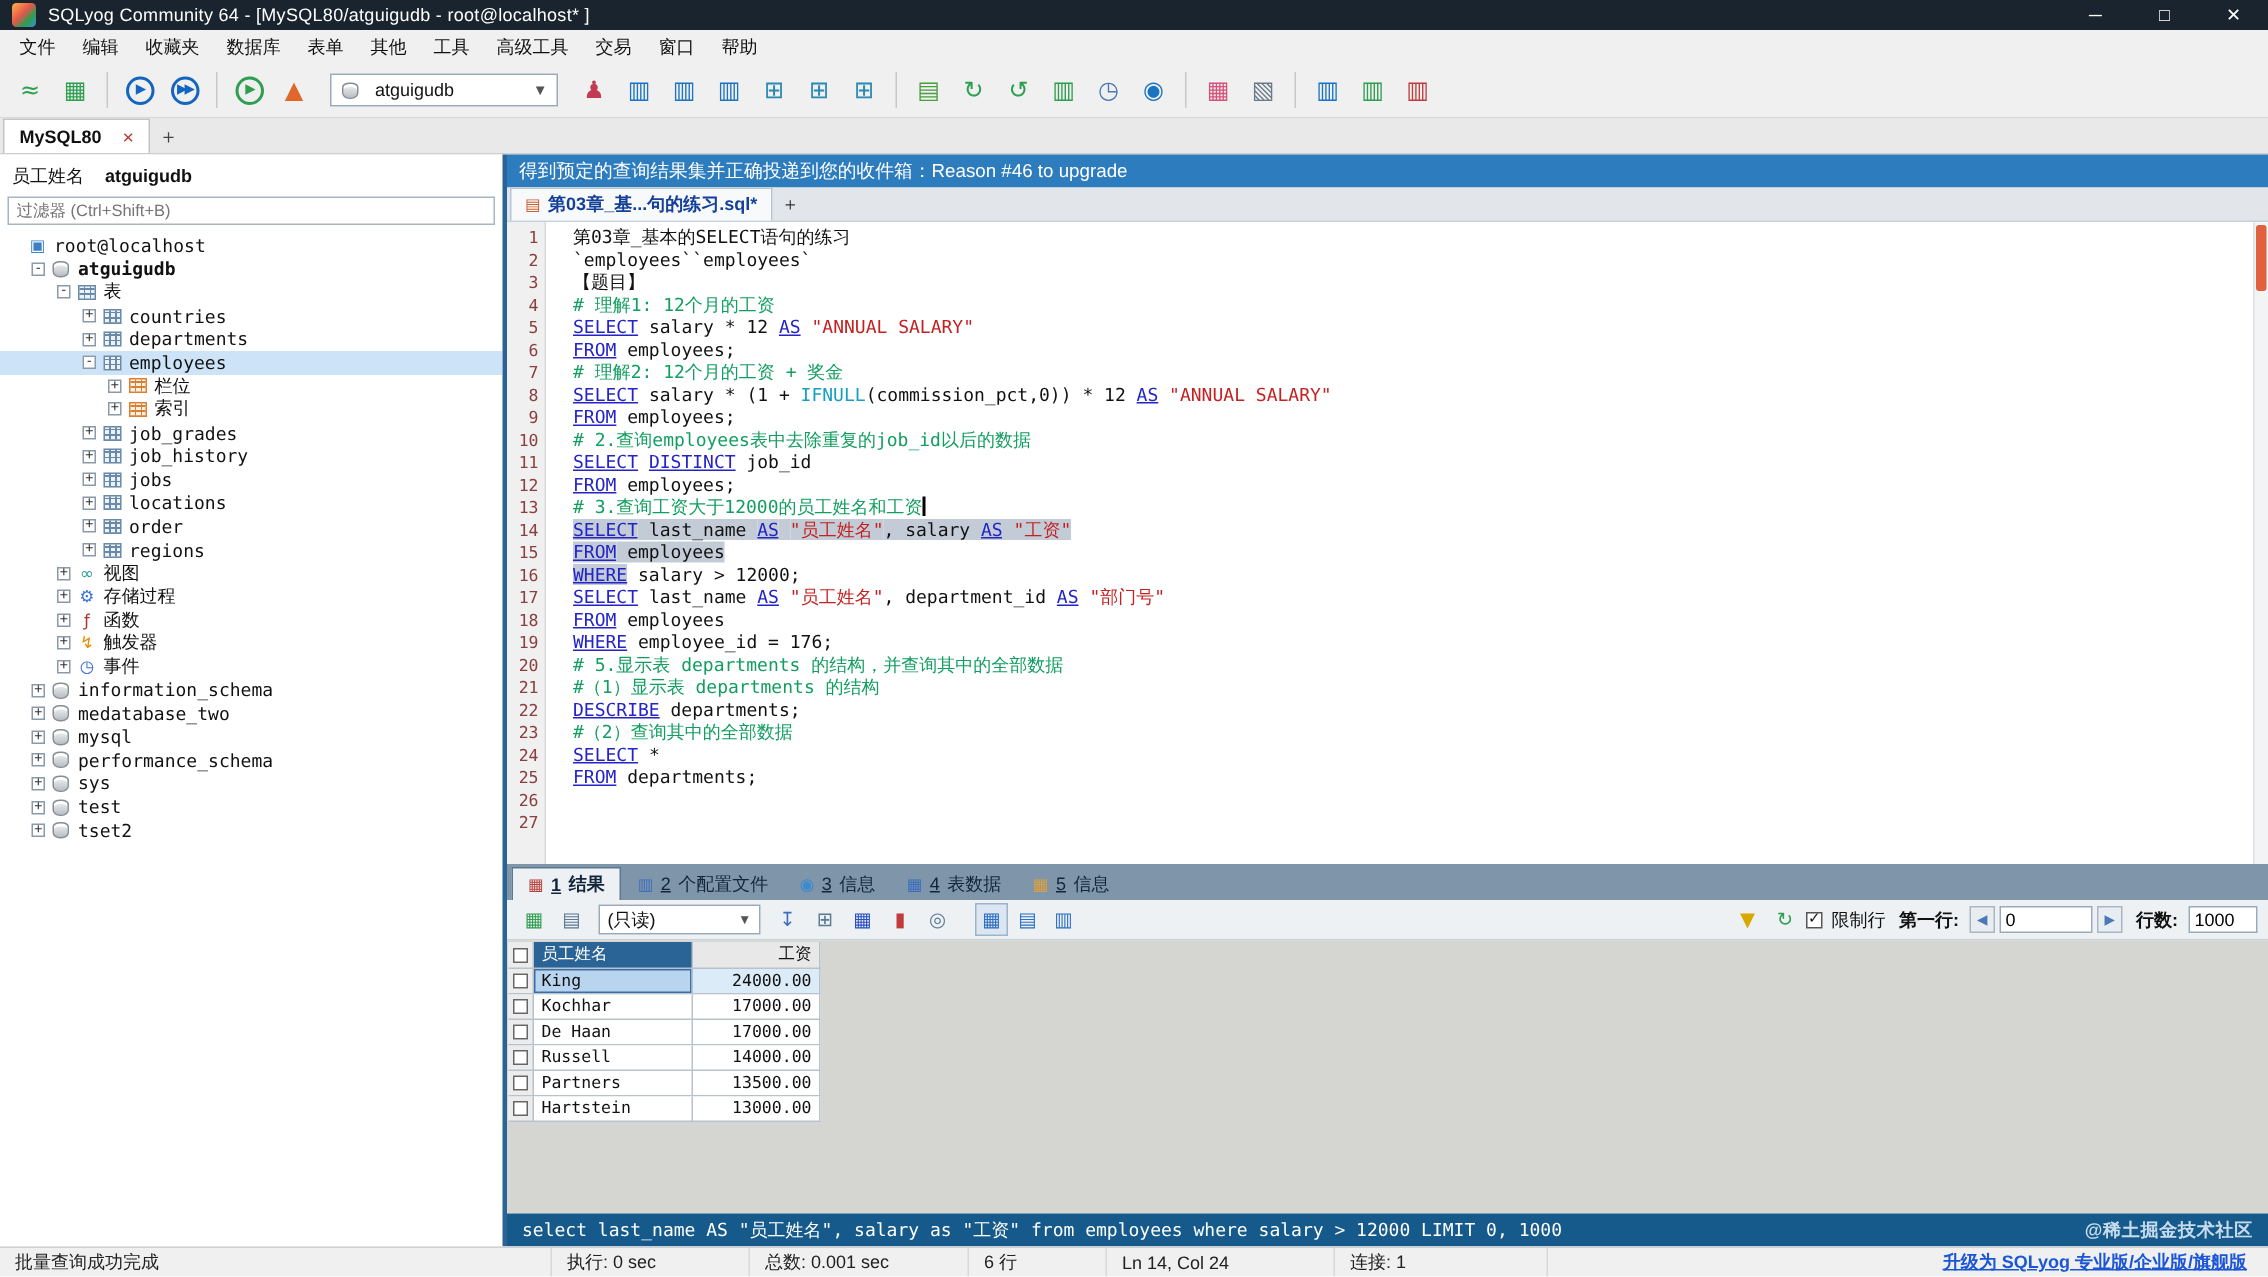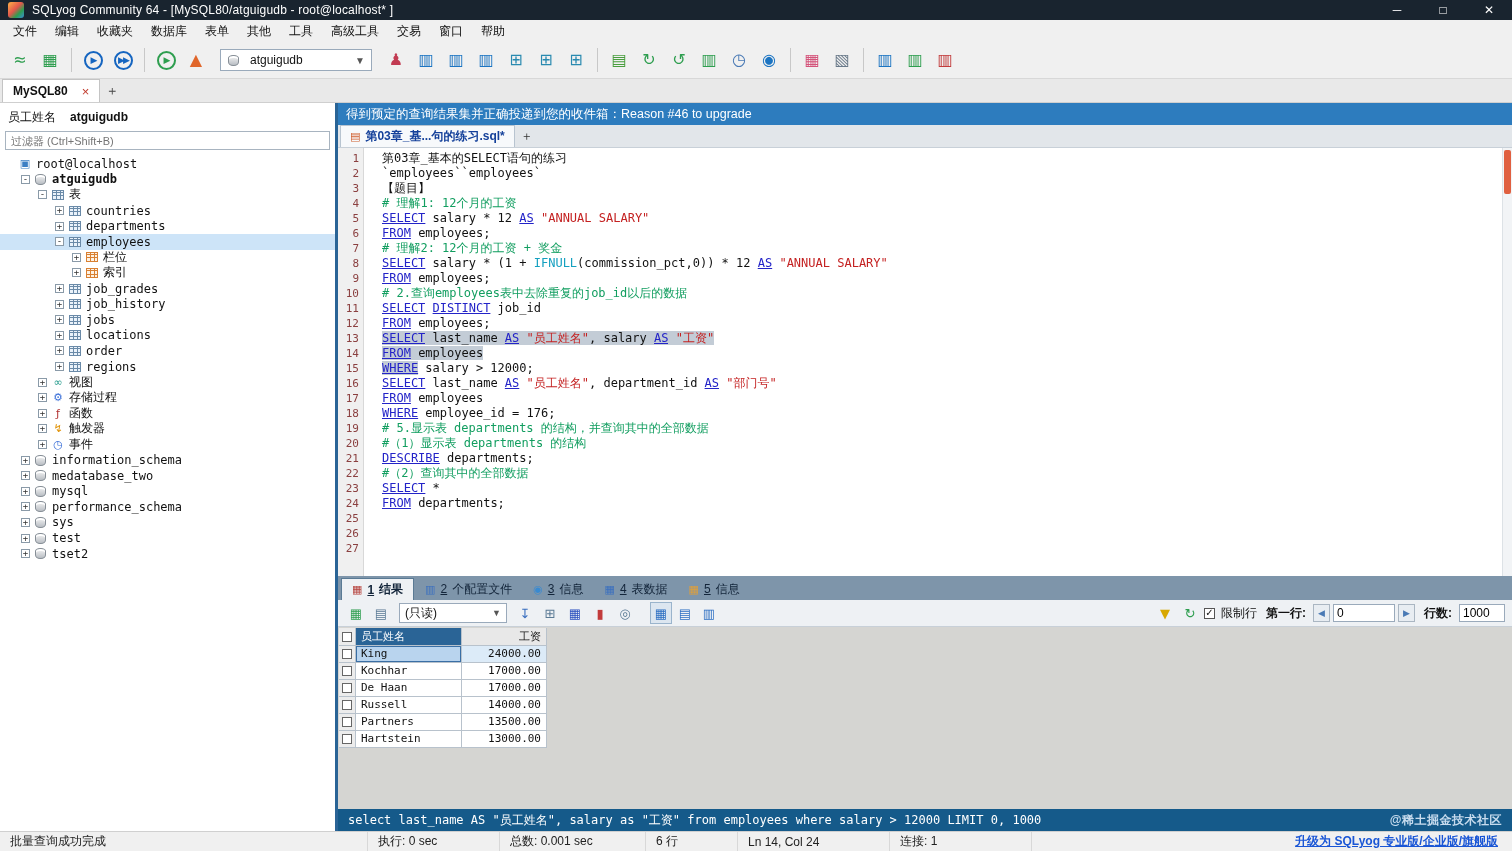--- a/index.html
+++ b/index.html
@@ -430,20 +430,21 @@
             <div class="code-line"><span class="tk-p">【题目】</span></div>
             <div class="code-line"><span class="tk-c"># 理解1: 12个月的工资</span></div>
             <div class="code-line"><span class="tk-k">SELECT</span><span class="tk-p"> salary * 12 </span><span class="tk-k">AS</span><span class="tk-p"> </span><span class="tk-s">"ANNUAL SALARY"</span></div>
             <div class="code-line"><span class="tk-k">FROM</span><span class="tk-p"> employees;</span></div>
             <div class="code-line"><span class="tk-c"># 理解2: 12个月的工资 + 奖金</span></div>
             <div class="code-line"><span class="tk-k">SELECT</span><span class="tk-p"> salary * (1 + </span><span class="tk-f">IFNULL</span><span class="tk-p">(commission_pct,0)) * 12 </span><span class="tk-k">AS</span><span class="tk-p"> </span><span class="tk-s">"ANNUAL SALARY"</span></div>
             <div class="code-line"><span class="tk-k">FROM</span><span class="tk-p"> employees;</span></div>
             <div class="code-line"><span class="tk-c"># 2.查询employees表中去除重复的job_id以后的数据</span></div>
             <div class="code-line"><span class="tk-k">SELECT</span><span class="tk-p"> </span><span class="tk-k">DISTINCT</span><span class="tk-p"> job_id</span></div>
             <div class="code-line"><span class="tk-k">FROM</span><span class="tk-p"> employees;</span></div>
+            <div class="code-line"><span class="tk-c"># 3.查询工资大于12000的员工姓名和工资</span><span class="caret"></span></div>
             <div class="code-line"><span class="tk-k tksel">SELECT</span><span class="tk-p tksel"> last_name </span><span class="tk-k tksel">AS</span><span class="tk-p tksel"> </span><span class="tk-s tksel">"员工姓名"</span><span class="tk-p tksel">, salary </span><span class="tk-k tksel">AS</span><span class="tk-p tksel"> </span><span class="tk-s tksel">"工资"</span></div>
             <div class="code-line"><span class="tk-k tksel">FROM</span><span class="tk-p tksel"> employees</span></div>
             <div class="code-line"><span class="tk-k tksel">WHERE</span><span class="tk-p"> salary &gt; 12000;</span></div>
             <div class="code-line"><span class="tk-k">SELECT</span><span class="tk-p"> last_name </span><span class="tk-k">AS</span><span class="tk-p"> </span><span class="tk-s">"员工姓名"</span><span class="tk-p">, department_id </span><span class="tk-k">AS</span><span class="tk-p"> </span><span class="tk-s">"部门号"</span></div>
             <div class="code-line"><span class="tk-k">FROM</span><span class="tk-p"> employees</span></div>
             <div class="code-line"><span class="tk-k">WHERE</span><span class="tk-p"> employee_id = 176;</span></div>
             <div class="code-line"><span class="tk-c"># 5.显示表 departments 的结构，并查询其中的全部数据</span></div>
             <div class="code-line"><span class="tk-c">#（1）显示表 departments 的结构</span></div>
             <div class="code-line"><span class="tk-k">DESCRIBE</span><span class="tk-p"> departments;</span></div>
             <div class="code-line"><span class="tk-c">#（2）查询其中的全部数据</span></div>

